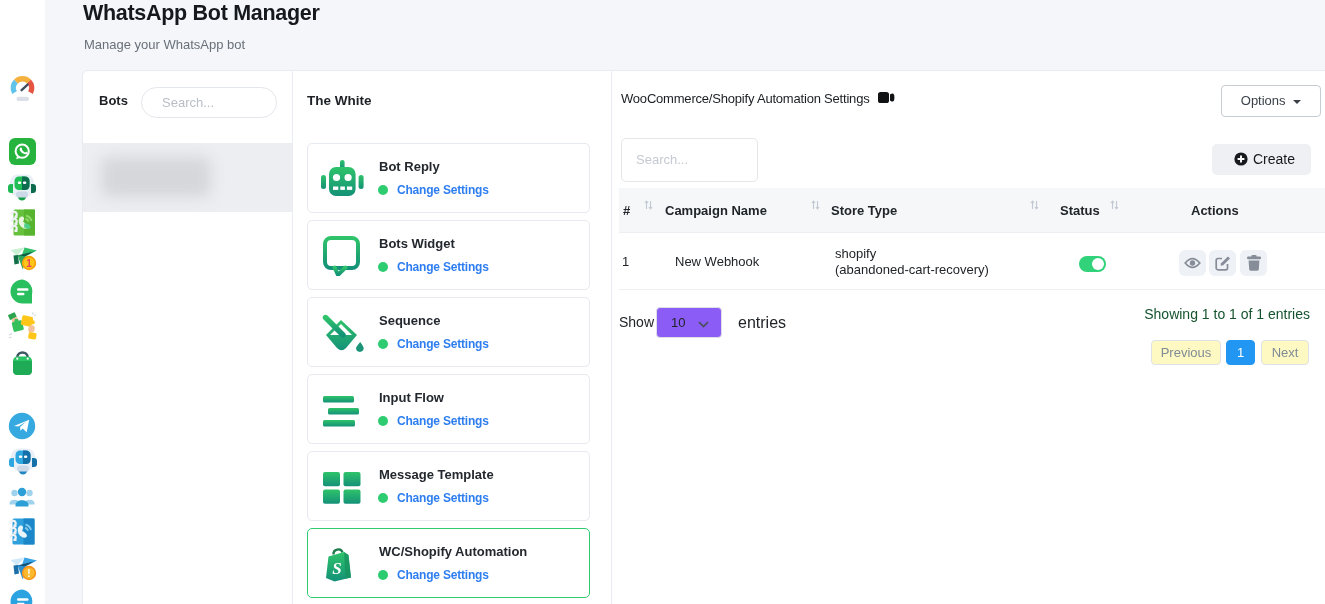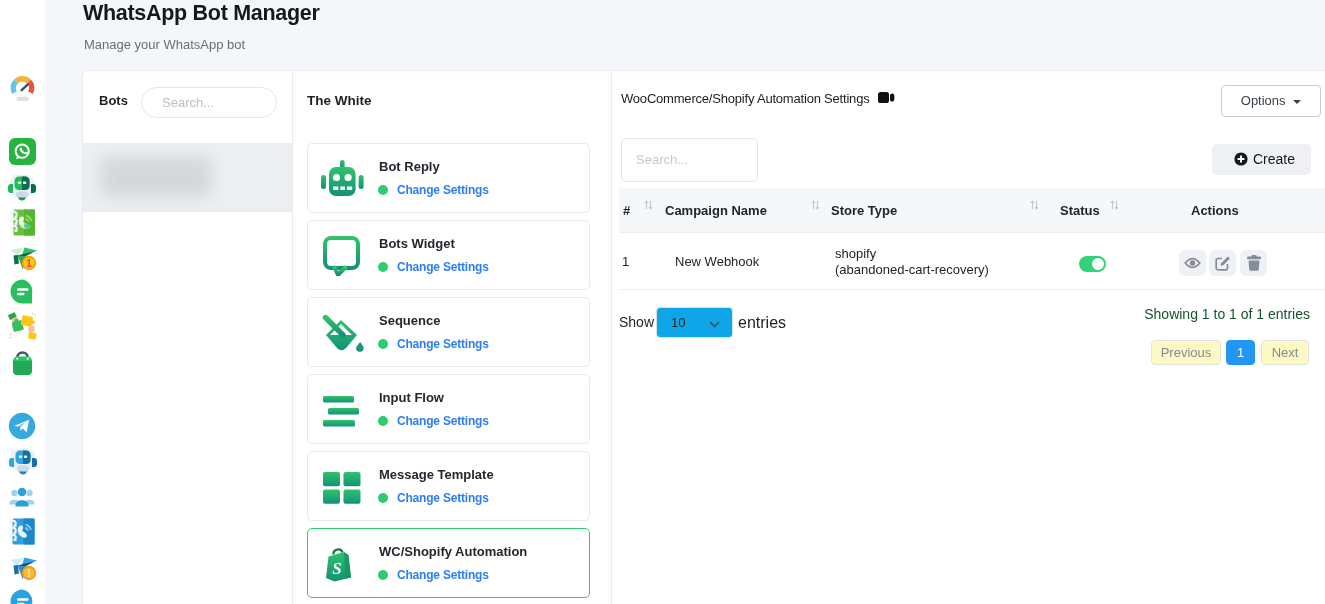--- a/index.html
+++ b/index.html
@@ -37,22 +37,22 @@
   #createbtn svg { vertical-align:-2px; margin-right:5px; }
   #thead { position:absolute; left:8px; top:117px; width:707px; height:45px; background:#f5f7f9; }
   .th { position:absolute; top:15px; font-size:13px; font-weight:bold; color:#212529; }
   .sort { position:absolute; top:8px; }
   .hline { position:absolute; left:8px; width:707px; height:1px; background:#eceef2; }
   .td { position:absolute; font-size:13px; color:#212529; }
   #toggle { position:absolute; left:468px; top:185px; width:27px; height:16px; border-radius:8px; background:#31d279; }
   #toggle i { position:absolute; right:2px; top:2px; width:12px; height:12px; border-radius:50%; background:#fff; }
   .actbtn { position:absolute; top:179px; width:27px; height:26px; border-radius:6px; background:#eef1f5; }
   #showlbl { position:absolute; left:8px; top:243px; font-size:14px; color:#212529; }
-  #showsel { position:absolute; left:45px; top:236px; width:77px; height:31px; border:1px solid #dce0e5; border-radius:4px;
-    font-size:13px; color:#212529; line-height:29px; padding-left:14px; background:#0ea5e9; }
+  #showsel { position:absolute; left:45px; top:236px; width:66px; height:31px; border:1px solid #dce0e5; border-radius:4px;
+    font-size:13px; color:#212529; line-height:29px; padding-left:14px; background:#8b5cf6; }
   #showsel svg { position:absolute; right:12px; top:13px; }
   #entrieslbl { position:absolute; left:127px; top:243px; font-size:16px; color:#212529; }
   #showing { position:absolute; right:63px; top:235px; font-size:14px; color:#14532d; }
   .pgbtn { position:absolute; top:269px; height:25px; border:1px solid #dee2e6; background:#fef9c3;
     font-size:13px; color:#7f8b96; text-align:center; line-height:23px; border-radius:4px; }
 </style>
 </head>
 <body>
 
 <div id="sidebar">

